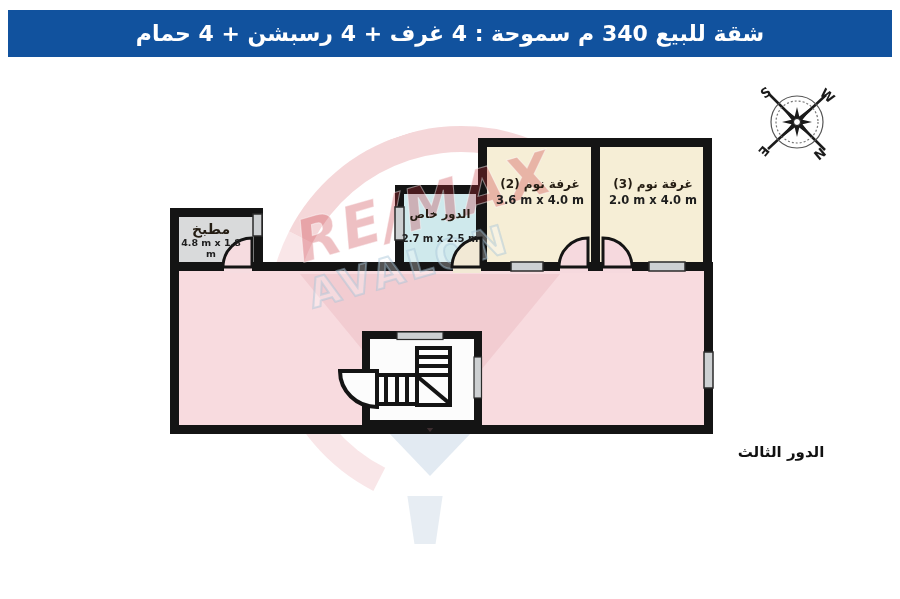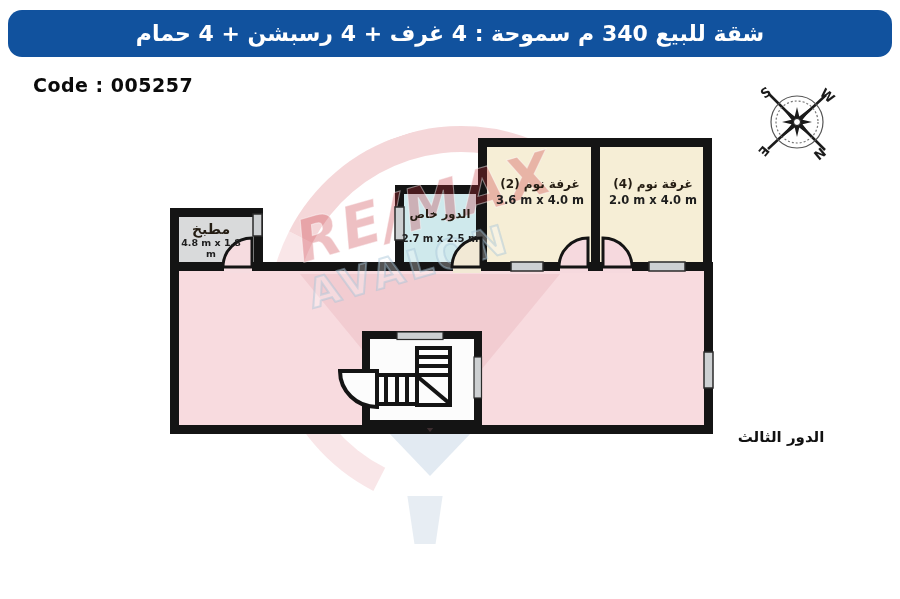--- a/index.html
+++ b/index.html
@@ -2,25 +2,25 @@
 <html><head>
 <meta charset="utf-8">
 <style>
   html,body{margin:0;padding:0;background:#ffffff;}
   .stage{position:relative;width:900px;height:599px;background:#ffffff;overflow:hidden;
          font-family:"DejaVu Sans",sans-serif;}
   .abs{position:absolute;}
 
   
   .header{left:8px;top:10px;width:884px;height:47px;background:#11529e;z-index:8;
-          display:flex;align-items:center;justify-content:center;border-radius:14px;}
+          display:flex;align-items:center;justify-content:center;}
   .header span{color:#ffffff;font-weight:bold;font-size:22px;direction:rtl;white-space:nowrap;}
 
   .code{left:33px;top:74px;font-size:19px;font-weight:bold;color:#0b0b0b;z-index:8;letter-spacing:.5px;}
-  .floor{left:706px;top:428px;width:150px;text-align:center;font-size:15px;font-weight:bold;
+  .floor{left:706px;top:443px;width:150px;text-align:center;font-size:15px;font-weight:bold;
          color:#111;z-index:8;direction:rtl;}
 
   
   .wm-ring{left:268px;top:126px;width:334px;height:334px;border-radius:50%;z-index:1;
            border:26px solid transparent;border-top-color:rgba(205,55,65,.20);
            border-left-color:rgba(205,55,65,.12);transform:rotate(-18deg);}
   .wm-tip{left:388px;top:432px;width:0;height:0;z-index:1;
           border-left:42px solid transparent;border-right:42px solid transparent;
           border-top:44px solid rgba(203,216,232,.55);}
   .wm-basket{left:403px;top:496px;width:44px;height:48px;background:rgba(208,220,232,.5);z-index:1;
@@ -58,21 +58,20 @@
 </style>
 </head>
 <body>
 
 <div class="stage">
 
   <div class="abs header">
     <span>شقة للبيع 340 م سموحة  :  4 غرف + 4 رسبشن + 4 حمام</span>
   </div>
 
-  <div class="abs code">Code : 005257</div>
 
   <div class="abs wm-ring"></div>
   <div class="abs wm-tip"></div>
   <div class="abs wm-basket"></div>
 
   <div class="abs room terrace"></div>
   <div class="abs room kitchen"></div>
   <div class="abs room bathroom"></div>
   <div class="abs room bedroom3"></div>
   <div class="abs room bedroom4"></div>
@@ -136,18 +135,18 @@
   </div>
   <div class="abs lbl lbl-bath">
     <span class="nm">الدور خاص</span>
     <span class="dm">2.7 m x 2.5 m</span>
   </div>
   <div class="abs lbl lbl-bed3">
     <span class="nm">غرفة نوم (2)</span>
     <span class="dm">3.6 m x 4.0 m</span>
   </div>
   <div class="abs lbl lbl-bed4">
-    <span class="nm">غرفة نوم (4)</span>
+    <span class="nm">غرفة نوم (3)</span>
     <span class="dm">2.0 m x 4.0 m</span>
   </div>
 
   <div class="abs floor">الدور الثالث</div>
 </div>
 
 </body></html>

